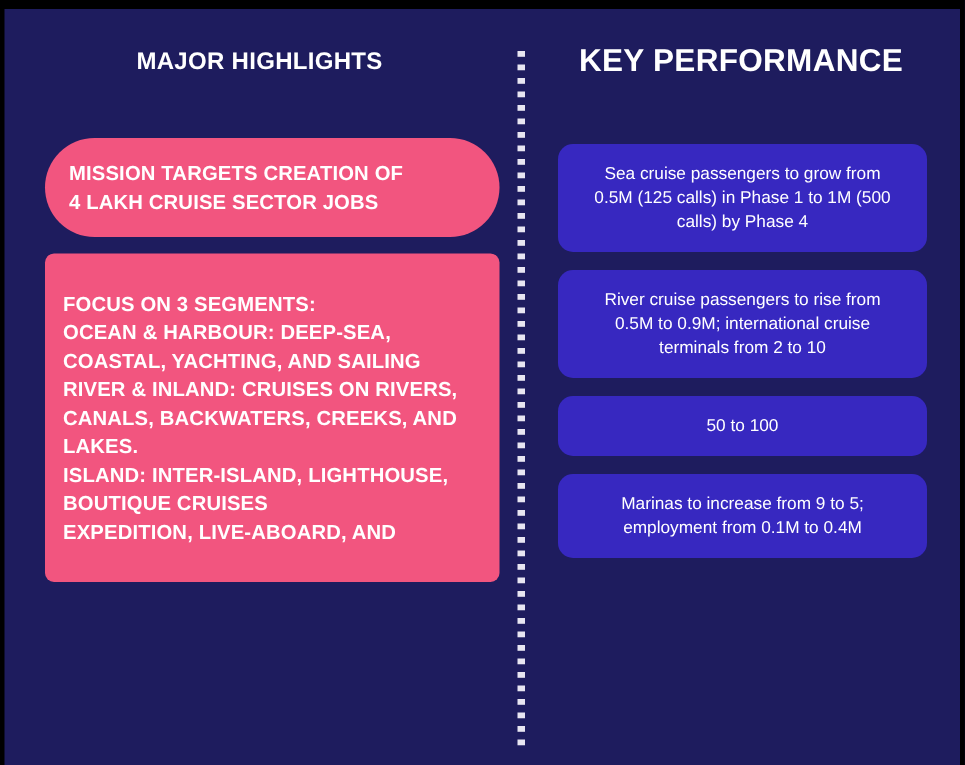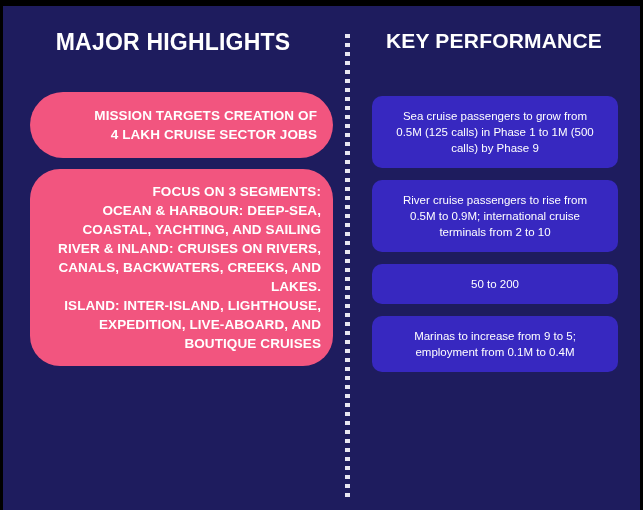--- a/index.html
+++ b/index.html
@@ -52,21 +52,21 @@
   
   .col-header {
     text-align: center;
     color: #FFFFFF;
     font-weight: bold;
     letter-spacing: 0.2px;
     text-transform: uppercase;
   }
   #left-header {
     margin-top: 22px;
-    font-size: 23px;
+    font-size: 16px;
     line-height: 28px;
   }
   #right-header {
     margin-top: 22px;
     font-size: 21px;
     line-height: 26px;
     padding: 0 18px;
   }
 
   
@@ -79,30 +79,30 @@
     top: 86px;
     width: 303px;
   }
   .pill {
     background: #F2557F;
     border-radius: 56px;
     color: #FFFFFF;
     font-weight: bold;
     font-size: 13.5px;
     line-height: 19px;
-    text-align: right;
+    text-align: left;
     text-transform: uppercase;
     padding: 14px 16px;
     margin-bottom: 11px;
     box-sizing: border-box;
     letter-spacing: 0.1px;
   }
   .pill.pill-tall {
-    border-radius: 30px;
-    padding: 13px 12px;
+    border-radius: 6px;
+    padding: 24px 12px;
   }
   .pill-line {
     display: block;
   }
 
   
   #card-list {
     margin: 0;
     padding: 0;
     list-style: none;
@@ -162,48 +162,48 @@
 
 
         <li class="pill pill-tall">
           <span class="pill-line">FOCUS ON 3 SEGMENTS:</span>
           <span class="pill-line">OCEAN &amp; HARBOUR: DEEP-SEA,</span>
           <span class="pill-line">COASTAL, YACHTING, AND SAILING</span>
           <span class="pill-line">RIVER &amp; INLAND: CRUISES ON RIVERS,</span>
           <span class="pill-line">CANALS, BACKWATERS, CREEKS, AND</span>
           <span class="pill-line">LAKES.</span>
           <span class="pill-line">ISLAND: INTER-ISLAND, LIGHTHOUSE,</span>
+          <span class="pill-line">BOUTIQUE CRUISES</span>
           <span class="pill-line">EXPEDITION, LIVE-ABOARD, AND</span>
-          <span class="pill-line">BOUTIQUE CRUISES</span>
         </li>
       </ul>
     </div>
 
     <div id="divider"></div>
 
     <div class="col" id="col-right">
       <div class="col-header" id="right-header">
         <span>KEY PERFORMANCE</span><br>
       </div>
 
       <ul id="card-list">
         <li class="kpi-card">
           <span class="card-line">Sea cruise passengers to grow from</span>
           <span class="card-line">0.5M (125 calls) in Phase 1 to 1M (500</span>
-          <span class="card-line">calls) by Phase 9</span>
+          <span class="card-line">calls) by Phase 4</span>
         </li>
 
         <li class="kpi-card">
           <span class="card-line">River cruise passengers to rise from</span>
           <span class="card-line">0.5M to 0.9M; international cruise</span>
           <span class="card-line">terminals from 2 to 10</span>
         </li>
 
         <li class="kpi-card">
-          <span class="card-line">50 to 200</span>
+          <span class="card-line">50 to 100</span>
         </li>
 
         <li class="kpi-card">
           <span class="card-line">Marinas to increase from 9 to 5;</span>
           <span class="card-line">employment from 0.1M to 0.4M</span>
         </li>
       </ul>
     </div>
 
   </div>

